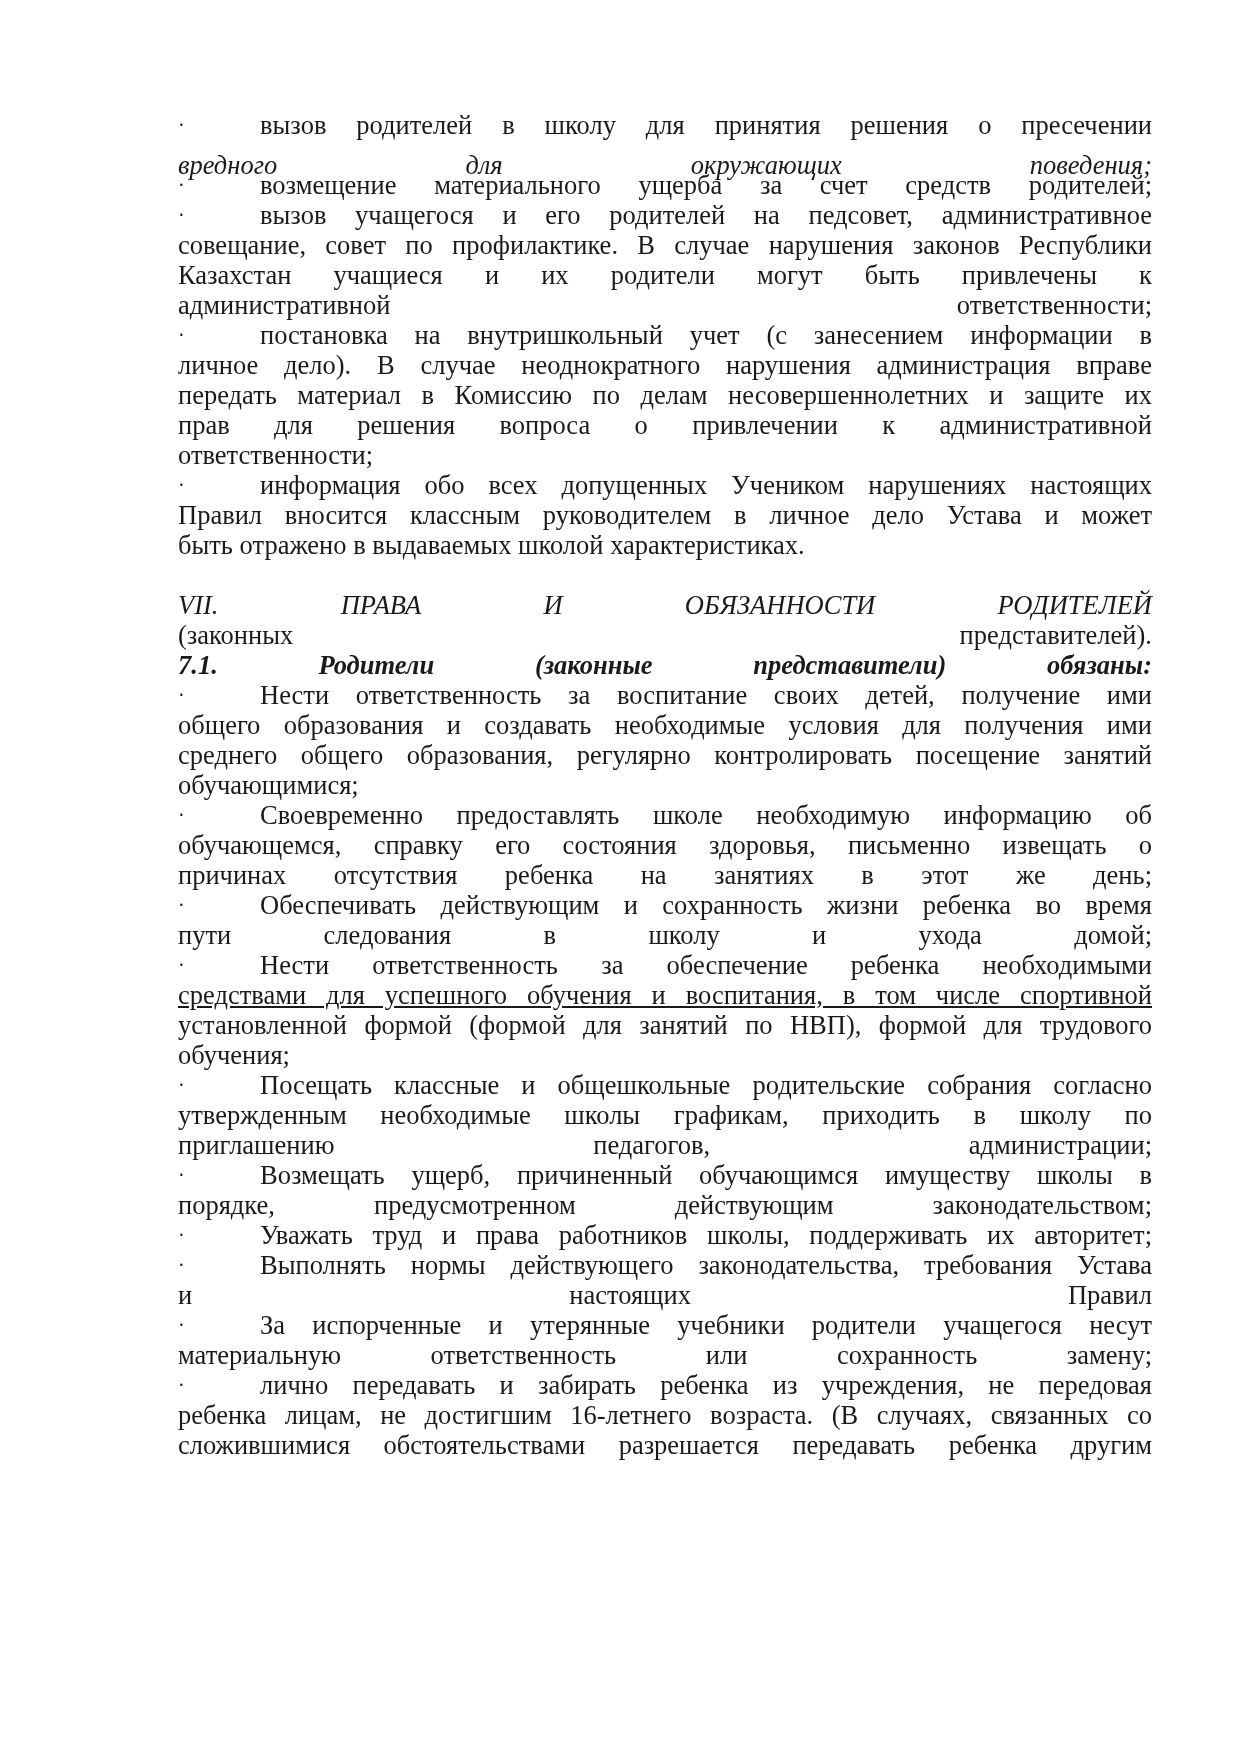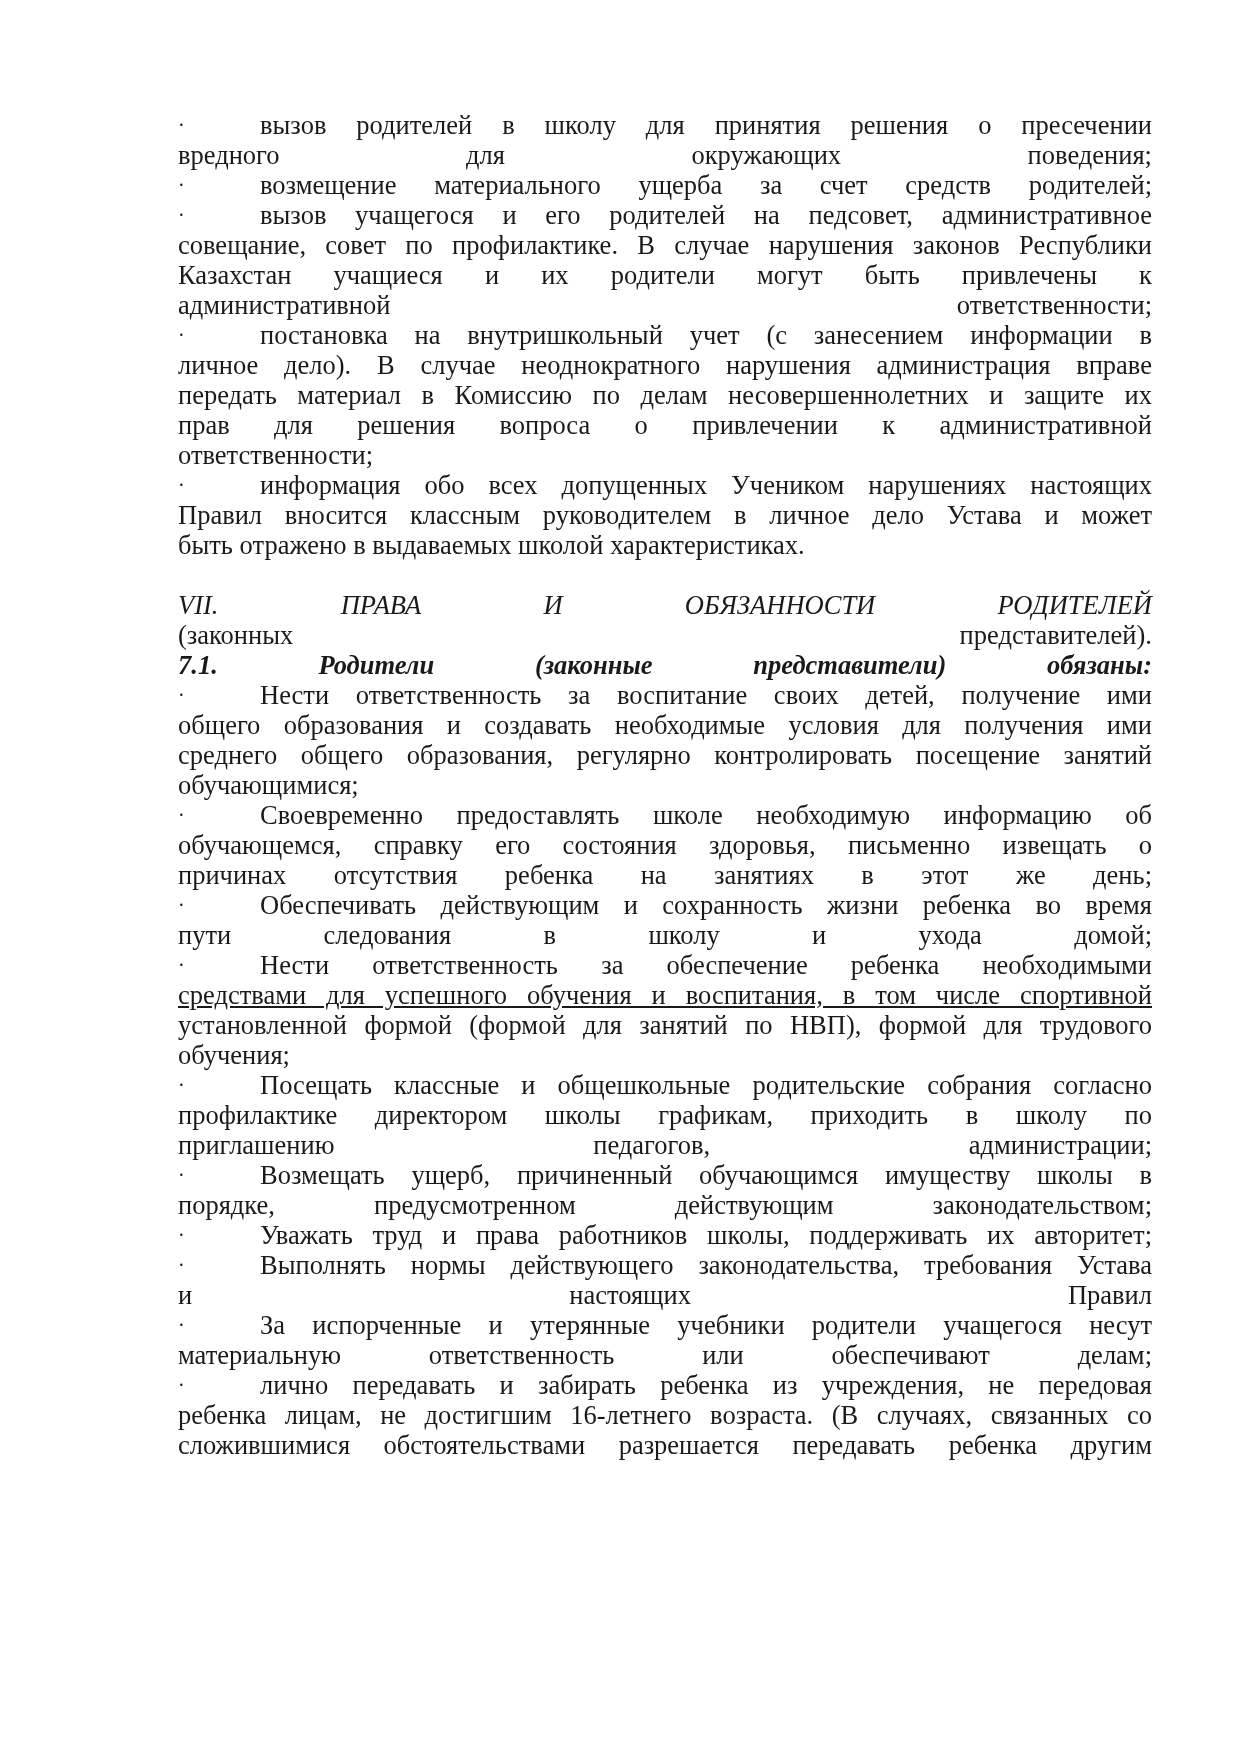--- a/index.html
+++ b/index.html
@@ -26,21 +26,21 @@
   .bi { font-style: italic; font-weight: bold; }
 </style>
 </head>
 <body>
 
 <div class="page" id="page">
     <div class="line j b1" style="top: 108px;">
       <span class="bullet">·</span>
       <span class="txt">вызов родителей в школу для принятия решения о пресечении</span>
     </div>
-    <div class="line j" style="top: 138px;">
+    <div class="line j" style="top: 148px; font-style: italic;">
       <span class="txt">вредного для окружающих поведения;</span>
     </div>
     <div class="line j b1" style="top: 168px;">
       <span class="bullet">·</span>
       <span class="txt">возмещение материального ущерба за счет средств родителей;</span>
     </div>
     <div class="line j b1" style="top: 198px;">
       <span class="bullet">·</span>
       <span class="txt">вызов учащегося и его родителей на педсовет, административное</span>
     </div>
@@ -129,21 +129,21 @@
       <span class="txt">установленной формой (формой для занятий по НВП), формой для трудового</span>
     </div>
     <div class="line l" style="top: 1038px;">
       <span class="txt">обучения;</span>
     </div>
     <div class="line j b1" style="top: 1068px;">
       <span class="bullet">·</span>
       <span class="txt">Посещать классные и общешкольные родительские собрания согласно</span>
     </div>
     <div class="line j" style="top: 1098px;">
-      <span class="txt">профилактике директором школы графикам, приходить в школу по</span>
+      <span class="txt">утвержденным необходимые школы графикам, приходить в школу по</span>
     </div>
     <div class="line j" style="top: 1128px;">
       <span class="txt">приглашению педагогов, администрации;</span>
     </div>
     <div class="line j b1" style="top: 1158px;">
       <span class="bullet">·</span>
       <span class="txt">Возмещать ущерб, причиненный обучающимся имуществу школы в</span>
     </div>
     <div class="line j" style="top: 1188px;">
       <span class="txt">порядке, предусмотренном действующим законодательством;</span>
@@ -157,21 +157,21 @@
       <span class="txt">Выполнять нормы действующего законодательства, требования Устава</span>
     </div>
     <div class="line j" style="top: 1278px;">
       <span class="txt">и настоящих Правил</span>
     </div>
     <div class="line j b1" style="top: 1308px;">
       <span class="bullet">·</span>
       <span class="txt">За испорченные и утерянные учебники родители учащегося несут</span>
     </div>
     <div class="line j" style="top: 1338px;">
-      <span class="txt">материальную ответственность или обеспечивают делам;</span>
+      <span class="txt">материальную ответственность или сохранность замену;</span>
     </div>
     <div class="line j b1" style="top: 1368px;">
       <span class="bullet">·</span>
       <span class="txt">лично передавать и забирать ребенка из учреждения, не передовая</span>
     </div>
     <div class="line j" style="top: 1398px;">
       <span class="txt">ребенка лицам, не достигшим 16-летнего возраста. (В случаях, связанных со</span>
     </div>
     <div class="line j" style="top: 1428px;">
       <span class="txt">сложившимися обстоятельствами разрешается передавать ребенка другим</span>

